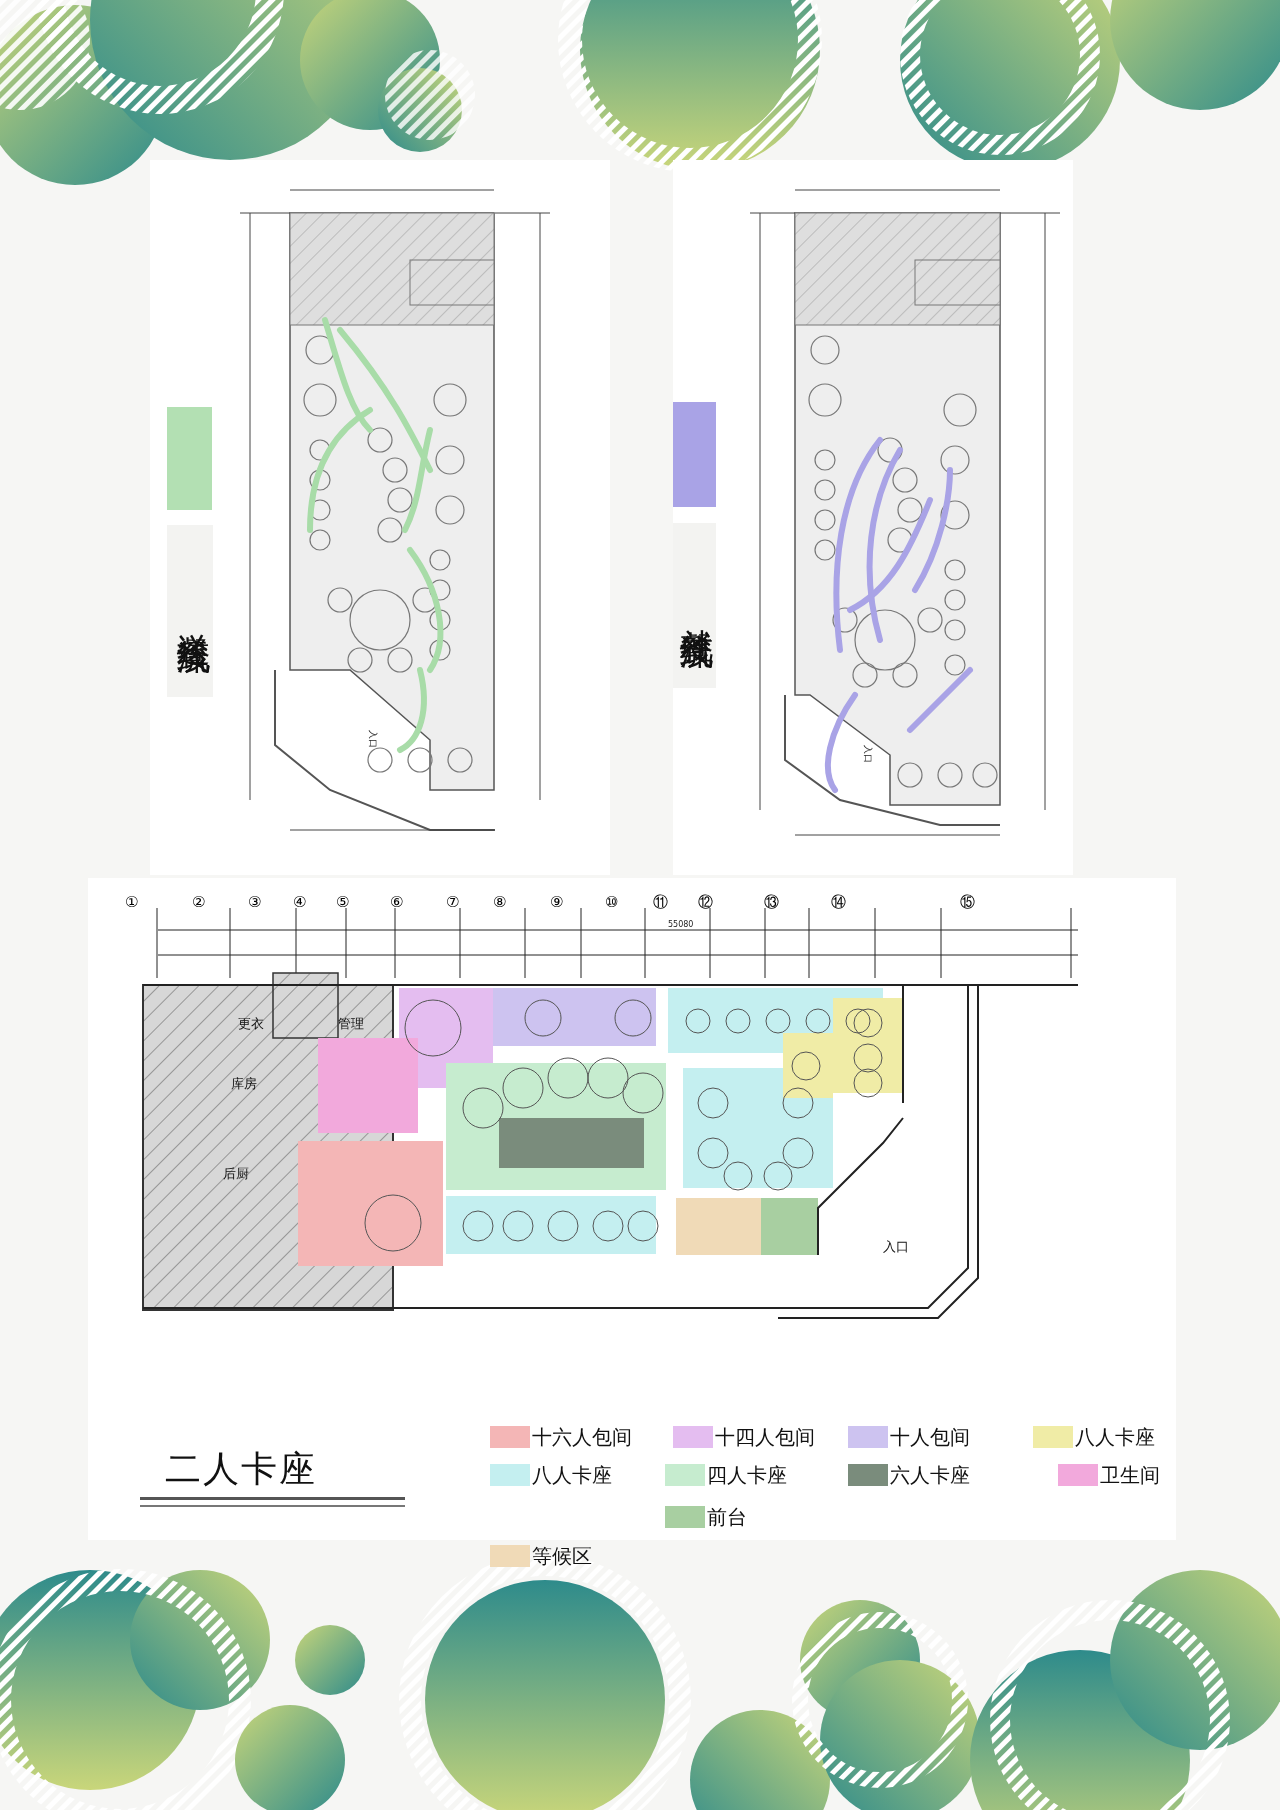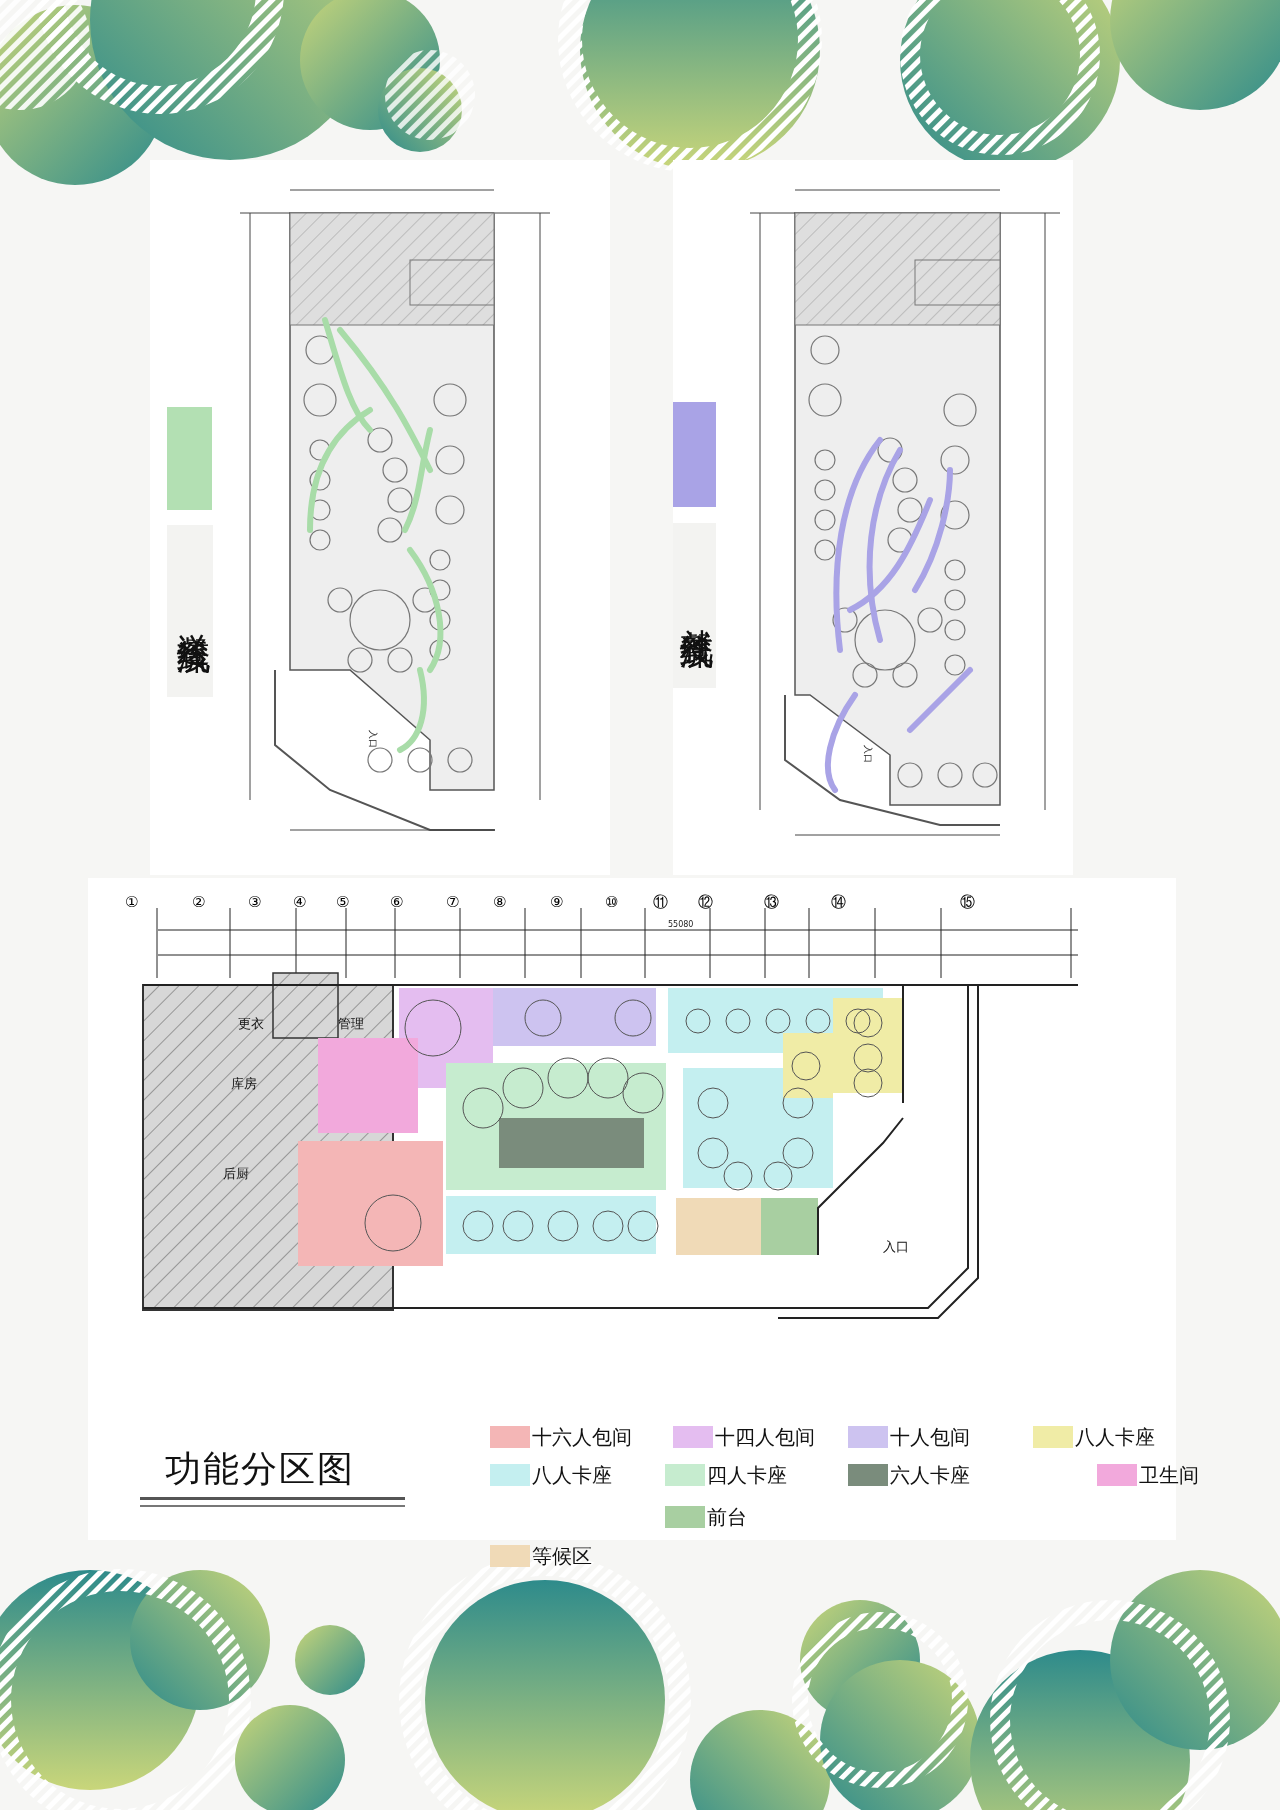--- a/index.html
+++ b/index.html
@@ -307,21 +307,21 @@
   <span style="position:absolute;left:405px;top:15px;font-size:15px;">⑧</span>
   <span style="position:absolute;left:462px;top:15px;font-size:15px;">⑨</span>
   <span style="position:absolute;left:517px;top:15px;font-size:15px;">⑩</span>
   <span style="position:absolute;left:565px;top:15px;font-size:15px;">⑪</span>
   <span style="position:absolute;left:610px;top:15px;font-size:15px;">⑫</span>
   <span style="position:absolute;left:676px;top:15px;font-size:15px;">⑬</span>
   <span style="position:absolute;left:743px;top:15px;font-size:15px;">⑭</span>
   <span style="position:absolute;left:872px;top:15px;font-size:15px;">⑮</span>
 </div>
 
-<div class="title" style="left:165px;top:1445px;">功能分区图</div>
+<div class="title" style="left:165px;top:1445px;">二人卡座</div>
 <div style="position:absolute;left:140px;top:1497px;width:265px;height:3px;background:#555;"></div>
 <div style="position:absolute;left:140px;top:1505px;width:265px;height:2px;background:#777;"></div>
 
 <div class="legend" style="left:490px;top:1425px;width:690px;height:110px;">
   <div class="legend-item" style="left:0;top:0;">
     <span class="legend-sw" style="background:#f4b6b6;"></span>
     <span class="legend-label">十六人包间</span>
   </div>
   <div class="legend-item" style="left:175px;top:0;padding-left:8px;">
     <span class="legend-sw" style="background:#e4bdf0;"></span>
@@ -340,21 +340,21 @@
     <span class="legend-label">八人卡座</span>
   </div>
   <div class="legend-item" style="left:175px;top:38px;">
     <span class="legend-sw" style="background:#c6eccf;"></span>
     <span class="legend-label">四人卡座</span>
   </div>
   <div class="legend-item" style="left:358px;top:38px;">
     <span class="legend-sw" style="background:#7a8c7c;"></span>
     <span class="legend-label">六人卡座</span>
   </div>
-  <div class="legend-item" style="left:568px;top:38px;padding-left:39px;">
+  <div class="legend-item" style="left:529px;top:38px;padding-left:39px;">
     <span class="legend-sw" style="background:#f2a9dc;"></span>
     <span class="legend-label">卫生间</span>
   </div>
   <div class="legend-item" style="left:0;top:75px;margin-top:44px;">
     <span class="legend-sw" style="background:#f0dab7;"></span>
     <span class="legend-label">等候区</span>
   </div>
   <div class="legend-item" style="left:175px;top:80px;">
     <span class="legend-sw" style="background:#a8cfa1;"></span>
     <span class="legend-label">前台</span>

